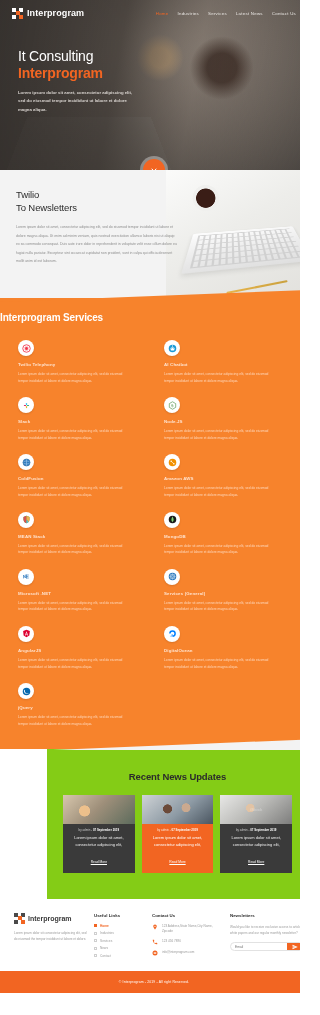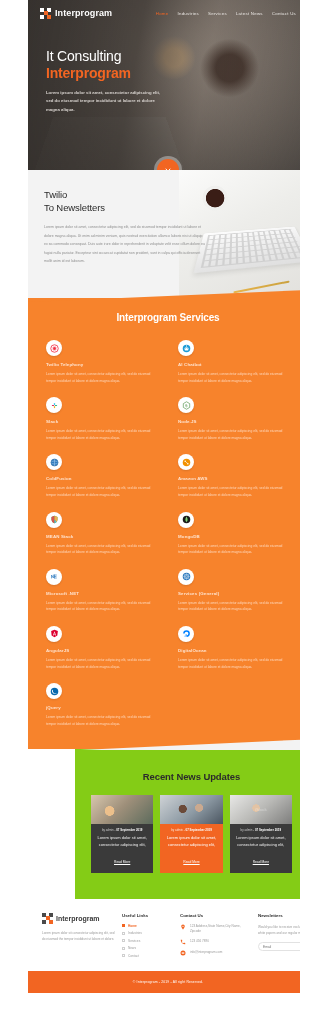--- a/index.html
+++ b/index.html
@@ -4,21 +4,21 @@
 <style>
   * { margin:0; padding:0; box-sizing:border-box; }
   html,body { width:300px; }
   body {
     font-family:"Liberation Sans", sans-serif;
     background:#ffffff;
     width:300px;
     overflow-x:hidden;
     -webkit-font-smoothing:antialiased;
   }
-  .page { width:308px; position:relative;padding-left:28px; }
+  .page { width:308px; position:relative; }
 
   
   .hero {
     position:relative;
     height:170px;
     overflow:hidden;
     background:#5a5450;
   }
   .hero-photo{
     position:absolute; inset:0;
@@ -111,21 +111,21 @@
   
   .services{
     position:relative; background:#f7832c; padding:14px 0 22px;
   }
   .services:before{
     content:""; position:absolute; left:0; right:0; top:-8px; height:12px;
     background:#f7832c;
     clip-path:polygon(0 100%, 100% 0, 100% 100%, 0 100%);
   }
   .services-title{
-    text-align:center; color:#ffffff; font-size:10px; font-weight:bold;
+    color:#ffffff; font-size:10px; font-weight:bold;
     letter-spacing:-.15px; margin-bottom:17px;
   }
   .svc-grid{
     display:grid; grid-template-columns:1fr 1fr;
     column-gap:20px; row-gap:13px;
     padding:0 18px;
   }
   .svc{ }
   .svc-ic{
     width:16px; height:16px; border-radius:50%;

